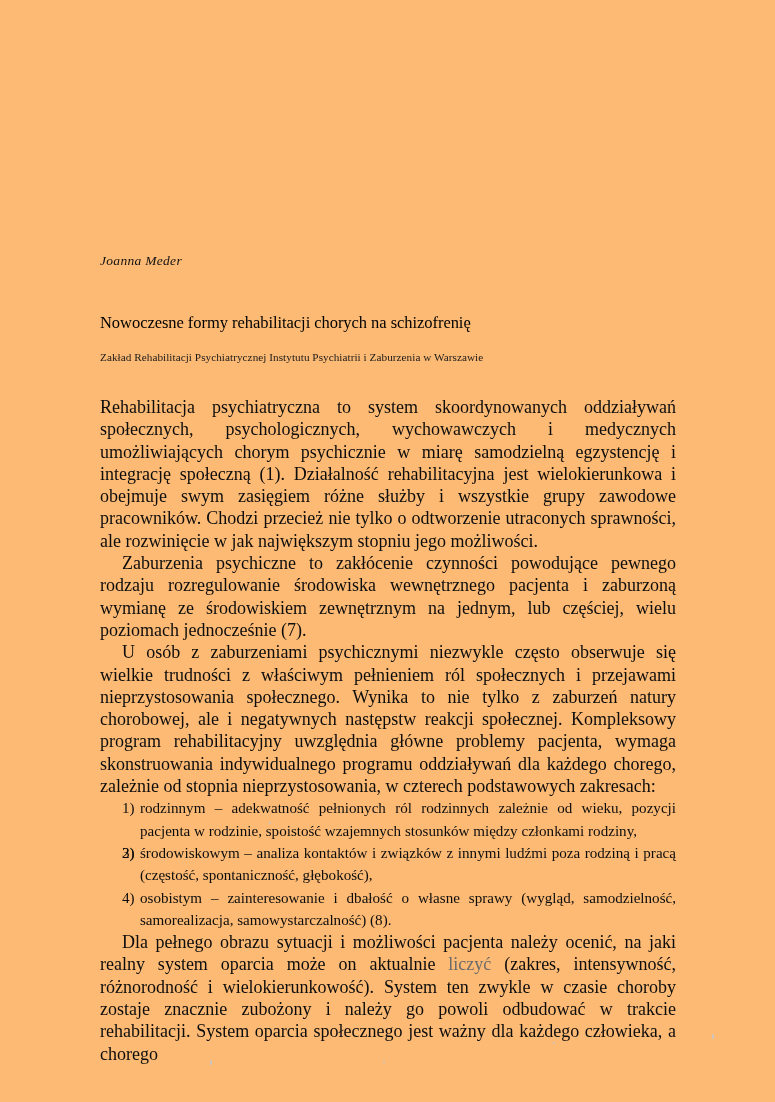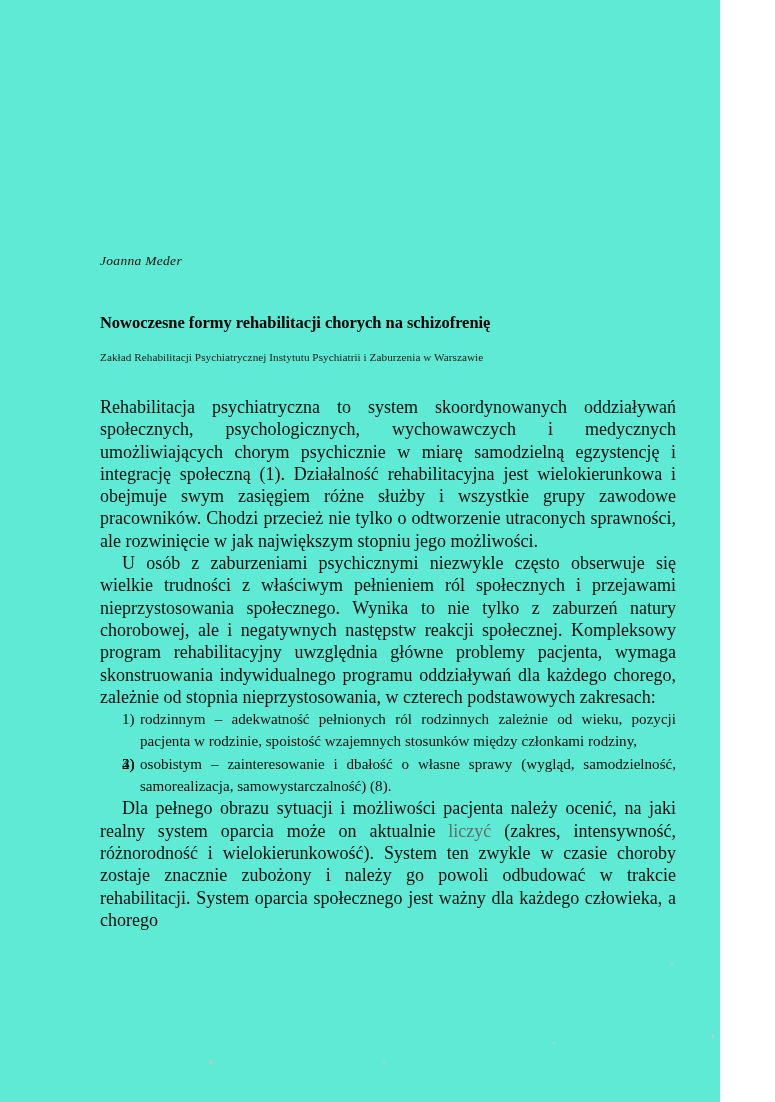--- a/index.html
+++ b/index.html
@@ -2,44 +2,44 @@
 <html lang="pl"><head>
 <meta charset="utf-8">
 <style>
   html, body {
     margin: 0;
     padding: 0;
     background: #ffffff;
   }
   .page {
     position: relative;
-    width: 720px;
+    width: 775px;
     height: 1102px;
-    background: #5eead4;
+    background: #fdba74;
     overflow: hidden;
     font-family: "Liberation Serif", "DejaVu Serif", serif;
     color: #0d0d0d;
   }
   .content {
     position: absolute;
     left: 100px;
     top: 253px;
     width: 576px;
   }
   .author {
     font-style: italic;
     font-size: 13.5px;
     line-height: 16px;
     letter-spacing: 0.3px;
     margin: 0 0 44px 0;
     color: #111;
   }
   .title {
     font-size: 16.5px;
-    font-weight: bold;
+    font-weight: normal;
     line-height: 20px;
     letter-spacing: -0.05px;
     margin: 12px 0 17px 0;
     color: #000;
   }
   .affiliation {
     font-size: 11.2px;
     line-height: 14px;
     letter-spacing: 0.05px;
     margin: 0 0 32px 0;
@@ -103,33 +103,35 @@
     <div class="author">Joanna Meder</div>
 
     <h1 class="title">Nowoczesne formy rehabilitacji chorych na schizofrenię</h1>
 
     <div class="affiliation">Zakład Rehabilitacji Psychiatrycznej Instytutu Psychiatrii i Zaburzenia w Warszawie</div>
 
     <div class="body-text">
 
       <p>Rehabilitacja psychiatryczna to system skoordynowanych oddziaływań społecznych, psychologicznych, wychowawczych i medycznych umożliwiających chorym psychicznie w miarę samodzielną egzystencję i integrację społeczną (1). Działalność rehabilitacyjna jest wielokierunkowa i obejmuje swym zasięgiem różne służby i wszystkie grupy zawodowe pracowników. Chodzi przecież nie tylko o odtworzenie utraconych sprawności, ale rozwinięcie w jak największym stopniu jego możliwości.</p>
 
+      <p class="indent">Zaburzenia psychiczne to zakłócenie czynności powodujące pewnego rodzaju rozregulowanie środowiska wewnętrznego pacjenta i zaburzoną wymianę ze środowiskiem zewnętrznym na jednym, lub częściej, wielu poziomach jednocześnie (7).</p>
 
       <p class="indent">U osób z zaburzeniami psychicznymi niezwykle często obserwuje się wielkie trudności z właściwym pełnieniem ról społecznych i przejawami nieprzystosowania społecznego. Wynika to nie tylko z zaburzeń natury chorobowej, ale i negatywnych następstw reakcji społecznej. Kompleksowy program rehabilitacyjny uwzględnia główne problemy pacjenta, wymaga skonstruowania indywidualnego programu oddziaływań dla każdego chorego, zależnie od stopnia nieprzystosowania, w czterech podstawowych zakresach:</p>
 
       <ol class="num-list">
         <li>
           <span class="marker">1)</span>
           <span>rodzinnym – adekwatność pełnionych ról rodzinnych zależnie od wieku, pozycji pacjenta w rodzinie, spoistość wzajemnych stosunków między członkami rodziny,</span>
         </li>
         <li>
           <span class="marker">2)</span>
         </li>
         <li>
           <span class="marker">3)</span>
+          <span>środowiskowym – analiza kontaktów i związków z innymi ludźmi poza rodziną i pracą (częstość, spontaniczność, głębokość),</span>
         </li>
         <li>
           <span class="marker">4)</span>
           <span>osobistym – zainteresowanie i dbałość o własne sprawy (wygląd, samodzielność, samorealizacja, samowystarczalność) (8).</span>
         </li>
       </ol>
 
       <p class="indent"><span>Dla pełnego obrazu sytuacji i możliwości pacjenta należy ocenić, na jaki realny system oparcia może on aktualnie </span><span class="faded">liczyć</span><span> (zakres, intensywność, różnorodność i wielokierunkowość). System ten zwykle w czasie choroby zostaje znacznie zubożony i należy go powoli odbudować w trakcie rehabilitacji. System oparcia społecznego jest ważny dla każdego człowieka, a chorego</span></p>
 
     </div>

